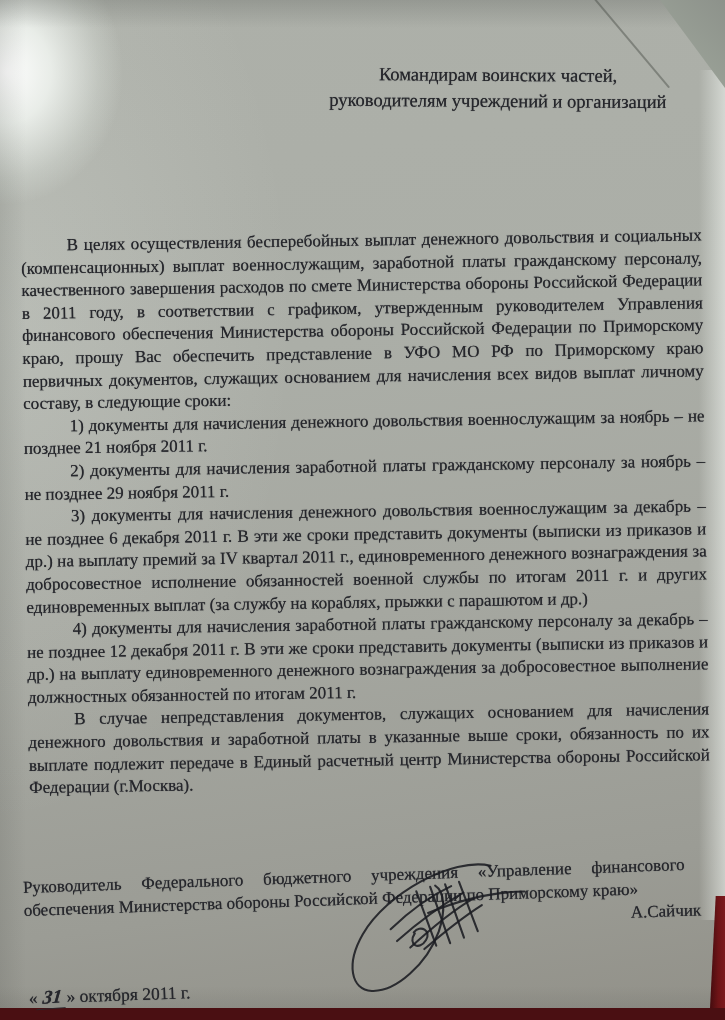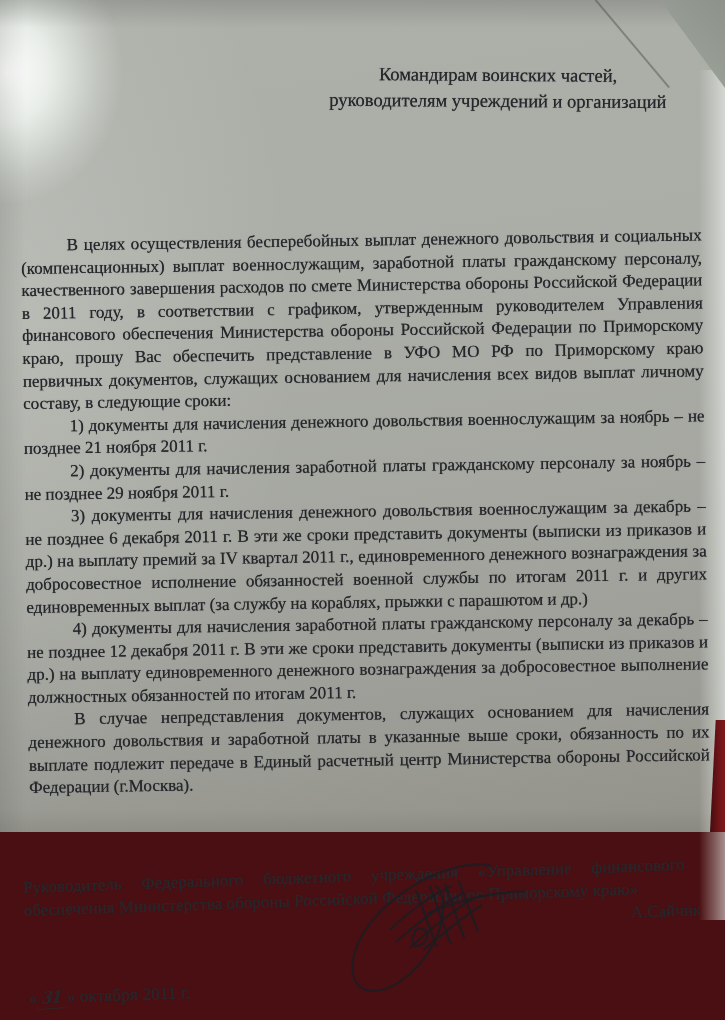--- a/index.html
+++ b/index.html
@@ -6,21 +6,21 @@
     --paper:#adb0a9;
     --ink:#26272c;
     --red:#6e1417;
   }
   html,body{margin:0;padding:0;}
   body{
     width:725px;height:1020px;overflow:hidden;
     background:#4a0f12;
     font-family:"Liberation Serif","DejaVu Serif",serif;
   }
-  .photo{position:relative;width:725px;height:832px;font-family:Liberation Serif, serif;}
+  .photo{position:relative;width:725px;height:1008px;font-family:Liberation Serif, serif;}
 
   
   .paper{
     position:absolute;inset:0;
     background:
       radial-gradient(ellipse 150px 170px at 6px 72px,
         rgba(255,255,255,0.98) 0%, rgba(246,250,246,0.8) 30%,
         rgba(226,232,226,0.3) 62%, rgba(226,232,226,0) 78%),
       radial-gradient(ellipse 420px 720px at 0px 320px,
         rgba(236,240,234,0.22), rgba(236,240,234,0) 70%),

